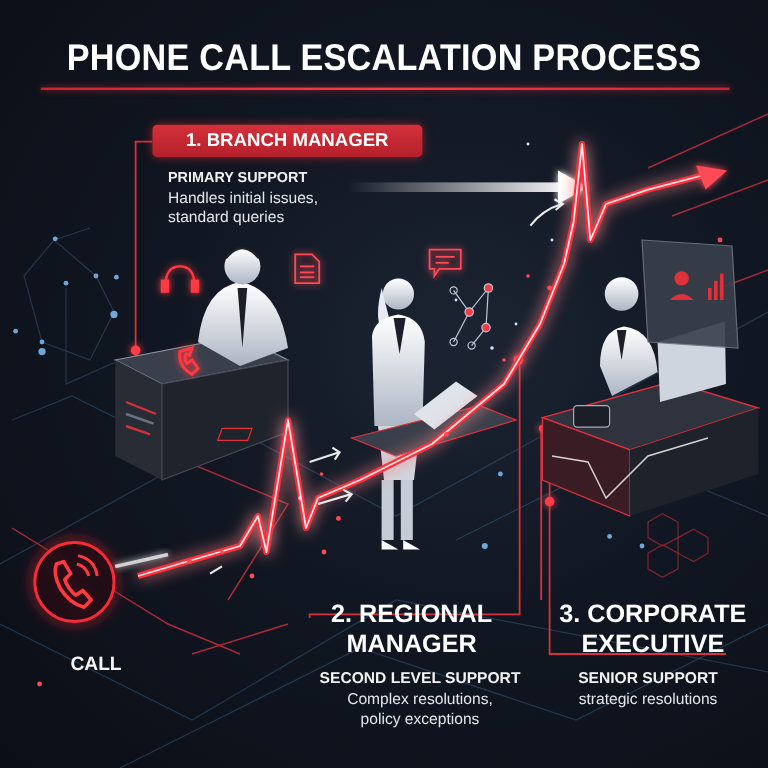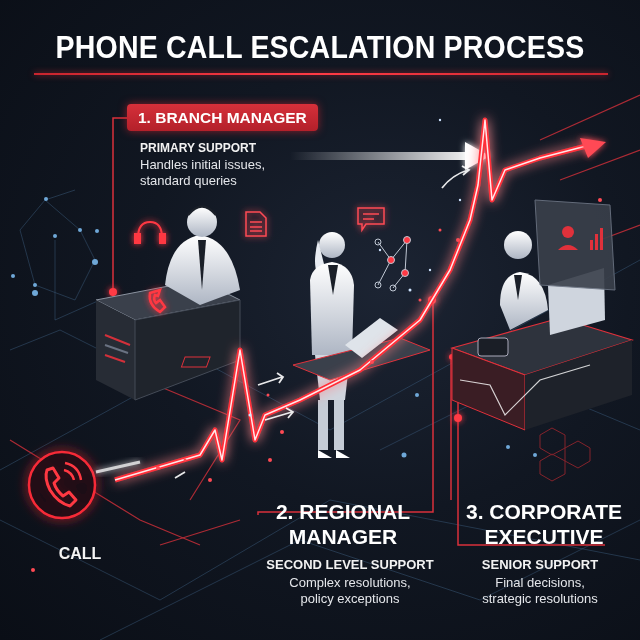--- a/index.html
+++ b/index.html
@@ -17,21 +17,21 @@
     transform: scaleX(0.92); transform-origin:center;
   }
   .title-rule {
     left:34px; top:73px; width:574px; height:2px;
     background: linear-gradient(90deg,#c9252e,#ff3b45 50%,#c9252e);
     box-shadow: 0 0 6px rgba(255,50,60,0.7);
   }
   .bg-svg { left:0; top:0; width:640px; height:640px; }
 
   .badge {
-    left:127px; top:104px; height:27px; padding:0 11px;
+    left:127px; top:104px; height:27px; padding:0 28px;
     background: linear-gradient(#d6303a,#b3202a);
     border-radius:4px; box-shadow:0 0 8px rgba(220,40,50,0.6);
     font-weight:700; font-size:15.5px; line-height:27px; white-space:nowrap;
   }
   .lvl-head { font-weight:700; font-size:12px; color:#f2f2f2; }
   .lvl-desc { font-size:13px; color:#e4e6ea; line-height:16px; }
   .l1-head { left:140px; top:141px; }
   .l1-desc { left:140px; top:157px; }
 
   .big-label { font-weight:700; font-size:21px; line-height:25px; text-align:center; color:#fff; }
@@ -287,15 +287,14 @@
   <div>Complex resolutions,</div>
   <div>policy exceptions</div>
 </div>
 
 <div class="abs big-label l3-title">
   <div>3. CORPORATE</div>
   <div>EXECUTIVE</div>
 </div>
 <div class="abs lvl-head l3-head">SENIOR SUPPORT</div>
 <div class="abs lvl-desc l3-desc">
-  <div>Final decisions,</div>
   <div>strategic resolutions</div>
 </div>
 
 </body></html>

